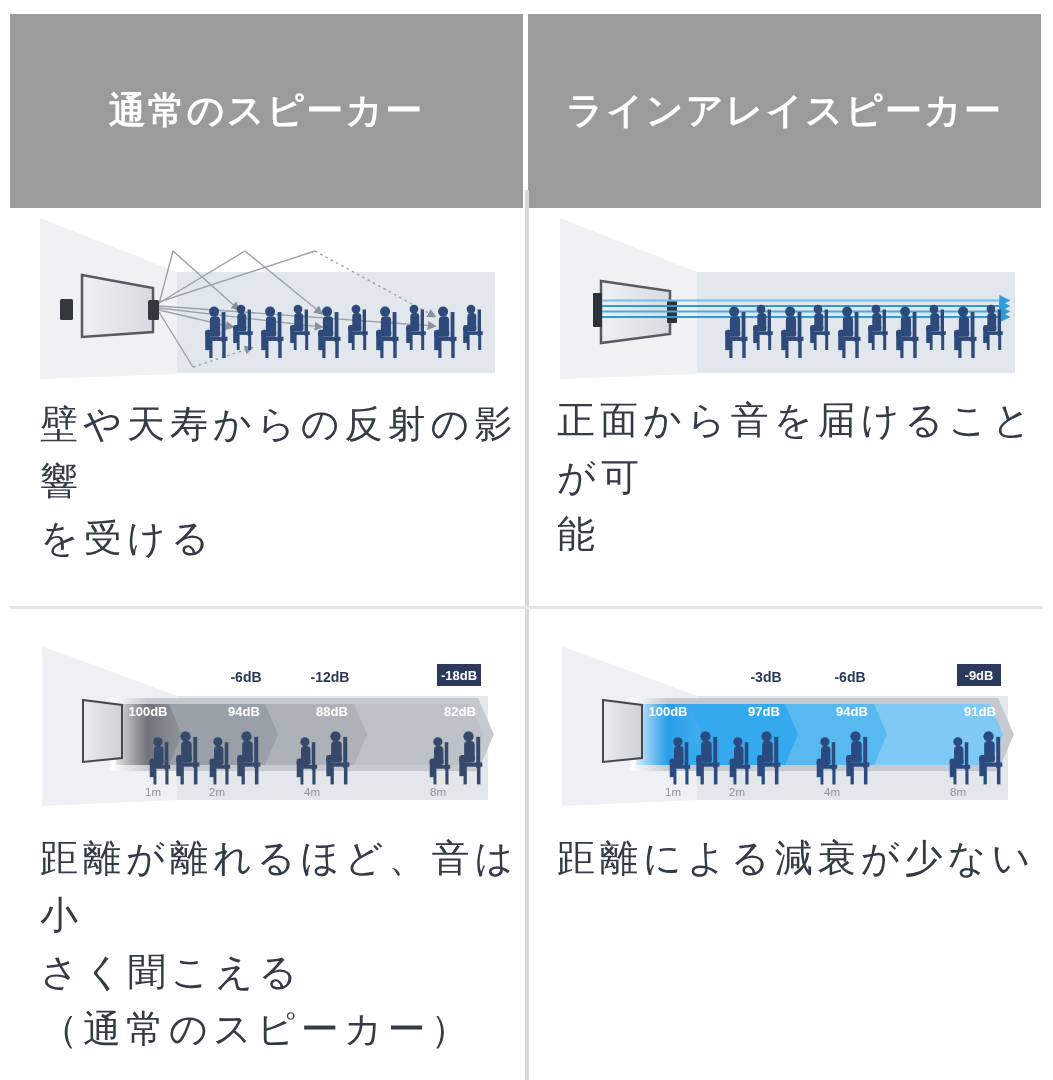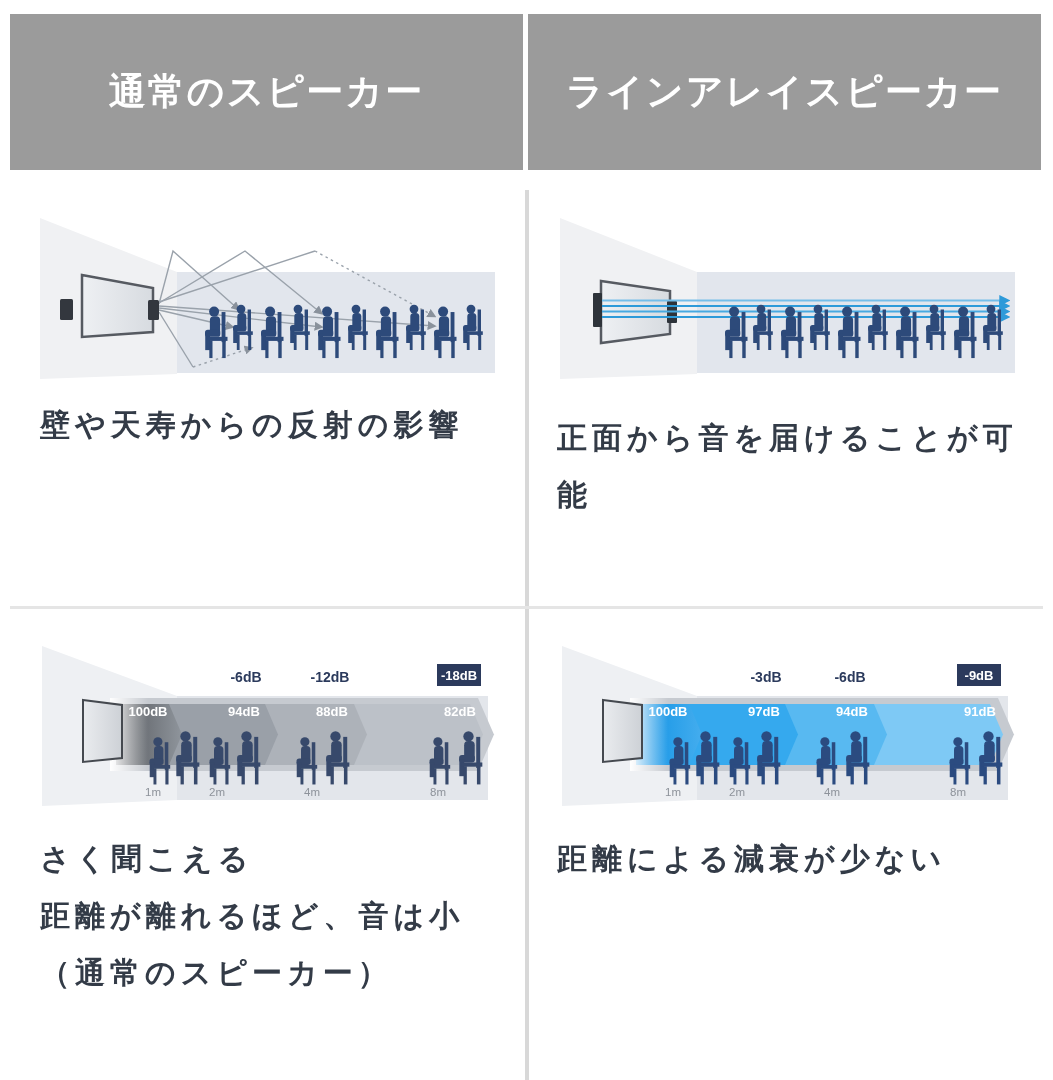--- a/index.html
+++ b/index.html
@@ -1,31 +1,31 @@
 <!DOCTYPE html>
 <html><head>
 <meta charset="utf-8">
 <style>
   html,body{margin:0;padding:0;background:#ffffff;}
   #stage{position:relative;width:1053px;height:1080px;background:#ffffff;overflow:hidden;
          font-family:"Liberation Sans",sans-serif;}
-  .hdr{position:absolute;top:14px;width:513px;height:156px;background:#9b9b9b;
+  .hdr{position:absolute;top:14px;width:513px;height:194px;background:#9b9b9b;
        display:flex;flex-direction:column;justify-content:center;align-items:center;
        color:#ffffff;font-weight:700;font-size:37px;line-height:58px;letter-spacing:2px;}
   .hdr.left{left:10px;} .hdr.right{left:528px;}
   .vdiv{position:absolute;left:525px;top:190px;width:4px;height:890px;background:#d8d8d8;}
   .hdiv{position:absolute;left:10px;top:606px;width:1033px;height:3px;background:#e5e5e5;}
   .illus{position:absolute;width:513px;}
   .illus.r1l{left:10px;top:200px;height:195px;}
   .illus.r1r{left:530px;top:200px;height:195px;}
   .illus.r2l{left:10px;top:630px;height:200px;}
   .illus.r2r{left:530px;top:630px;height:200px;}
-  .cap{position:absolute;width:480px;color:#333b47;font-size:30px;line-height:57px;
-       letter-spacing:5px;font-weight:700;}
-  .cap.c1l{left:40px;top:396px;} .cap.c1r{left:557px;top:409px;}
+  .cap{position:absolute;width:480px;color:#333b47;font-size:38px;line-height:57px;
+       letter-spacing:5px;font-weight:400;}
+  .cap.c1l{left:40px;top:396px;} .cap.c1r{left:557px;top:392px;}
   .cap.c2l{left:40px;top:830px;} .cap.c2r{left:557px;top:830px;}
   .lvl{font-size:13px;font-weight:700;fill:#ffffff;}
   .dlt{font-size:14px;font-weight:700;fill:#2b3a5c;}
   .dst{font-size:11.5px;fill:#8d929a;}
   .badge-t{font-size:13px;font-weight:700;fill:#ffffff;}
 </style>
 </head>
 <body>
 
 <div id="stage">
@@ -125,20 +125,21 @@
       <use href="#prs" x="338" y="104" width="22" height="47"></use>
       <use href="#prs" x="366" y="106" width="25" height="53"></use>
       <use href="#prs" x="396" y="104" width="22" height="47"></use>
       <use href="#prs" x="424" y="106" width="25" height="53"></use>
       <use href="#prs" x="453" y="104" width="22" height="47"></use>
     </g>
   </svg>
 
   <div class="cap c1l">
     <div>壁や天寿からの反射の影響</div>
+    <div>を受ける</div>
   </div>
   <div class="cap c1r">
     <div>正面から音を届けることが可</div>
     <div>能</div>
   </div>
 
   <svg class="illus r2l" viewBox="0 0 513 200">
     <defs>
       <linearGradient id="s1g" x1="0" y1="0" x2="1" y2="0">
         <stop offset="0" stop-color="#54575c"></stop>
@@ -244,21 +245,21 @@
     </g>
     <g text-anchor="middle">
       <text class="dst" x="143" y="166">1m</text>
       <text class="dst" x="207" y="166">2m</text>
       <text class="dst" x="302" y="166">4m</text>
       <text class="dst" x="428" y="166">8m</text>
     </g>
   </svg>
 
   <div class="cap c2l">
+    <div>距離が離れるほど、音は小</div>
     <div>さく聞こえる</div>
-    <div>距離が離れるほど、音は小</div>
     <div>（通常のスピーカー）</div>
   </div>
   <div class="cap c2r">
     <div>距離による減衰が少ない</div>
   </div>
 
 </div>
 
 </body></html>

